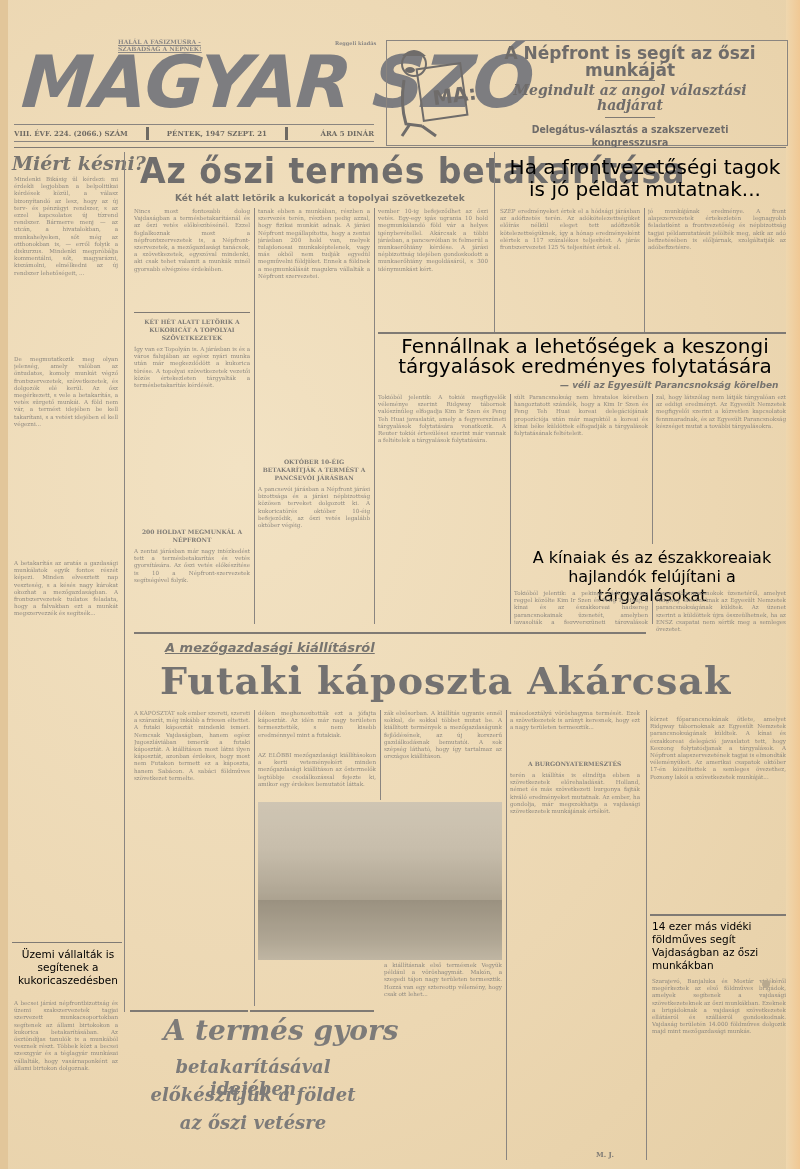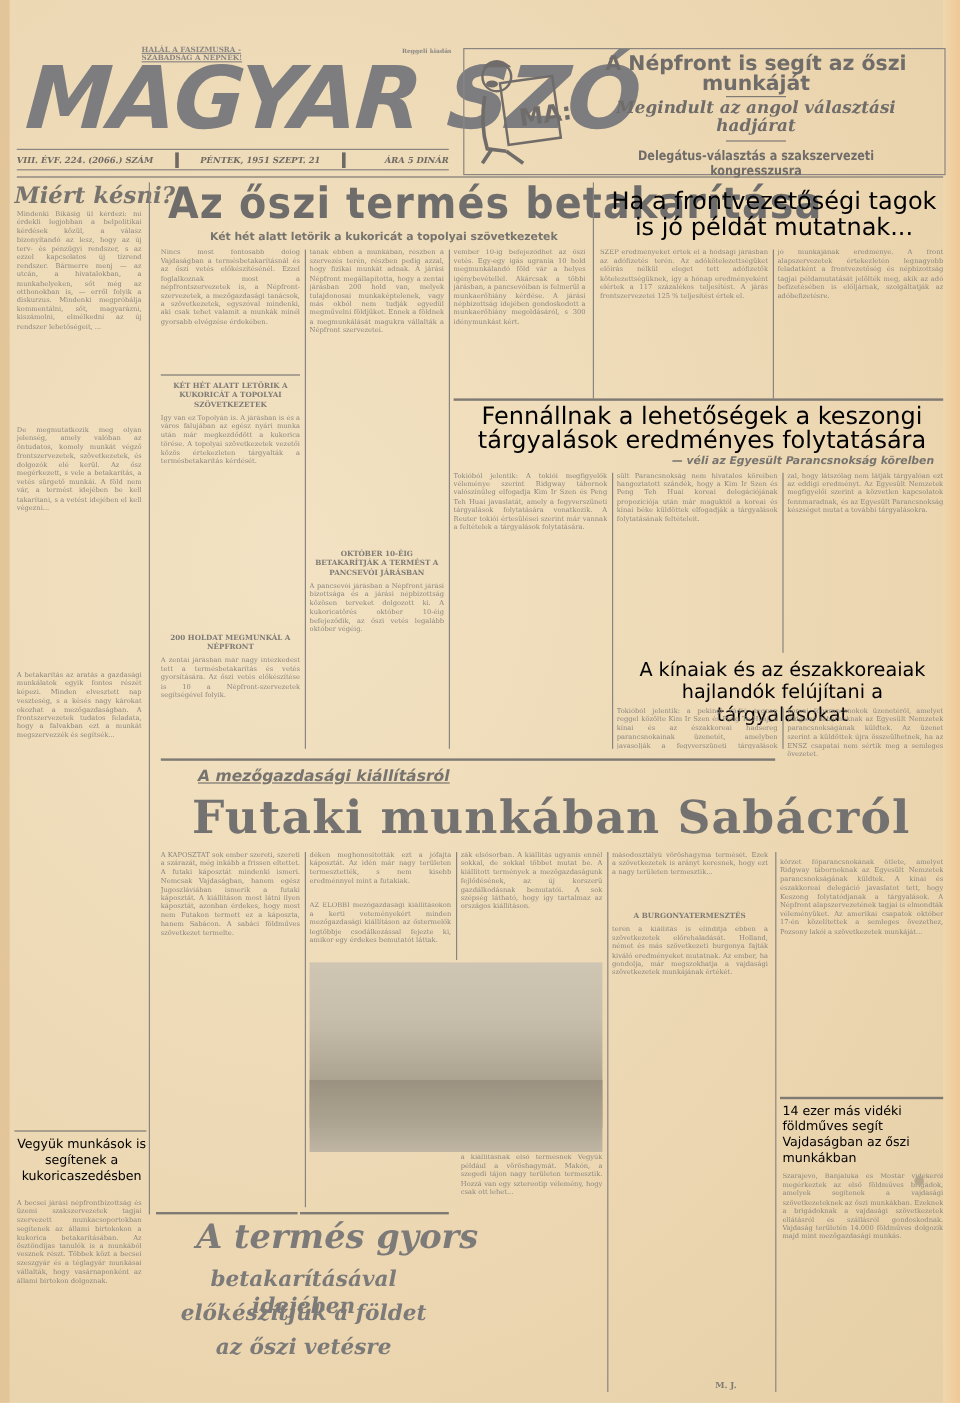--- a/index.html
+++ b/index.html
@@ -8,21 +8,21 @@
   .paper{position:absolute;inset:0;background:
     radial-gradient(ellipse at 30% 40%, #f2e2c3 0%, #ecd7b2 60%, #e6cfa6 100%);}
   .edge-left{position:absolute;left:0;top:0;width:8px;height:1169px;background:#e2c69a;}
   .edge-right{position:absolute;right:0;top:0;width:14px;height:1169px;background:linear-gradient(90deg,#efd7ae,#f0c894);}
   .abs{position:absolute;}
   .masthead-title{left:22px;top:46px;font-family:"DejaVu Sans",sans-serif;font-weight:900;
     font-size:72px;letter-spacing:-2px;color:#7d7d80;font-style:italic;transform:skewX(-4deg);line-height:1;}
   .masthead-tag{left:118px;top:38px;font-size:6px;font-weight:bold;color:#8a8784;line-height:7px;text-decoration:underline;}
   .masthead-ed{left:335px;top:40px;font-size:5px;font-weight:bold;color:#8a8784;}
   .issue-bar{left:14px;top:124px;width:360px;height:16px;border-top:1px solid #8a8580;border-bottom:1px solid #8a8580;
-    font-size:7px;font-weight:bold;color:#6e6a63;display:flex;align-items:center;gap:18px;font-style:italic;}
+    font-size:7px;font-weight:bold;color:#6e6a63;display:flex;align-items:center;gap:18px;}
   .issue-bar .sep{width:3px;height:13px;background:#6e6a63;}
   .ad-box{left:386px;top:40px;width:400px;height:104px;border:1px solid #8a8580;}
   .ad-figure{left:392px;top:44px;width:86px;height:96px;}
   .ad-line1{left:480px;top:45px;width:300px;text-align:center;font-family:"DejaVu Sans",sans-serif;font-weight:900;font-size:17px;color:#6f6c6a;line-height:17px;}
   .ad-line2{left:480px;top:83px;width:300px;text-align:center;font-family:"DejaVu Serif",serif;font-weight:bold;font-style:italic;font-size:14px;color:#6f6c6a;line-height:15px;}
   .ad-line3{left:480px;top:123px;width:300px;text-align:center;font-family:"DejaVu Sans",sans-serif;font-weight:bold;font-size:11px;color:#6f6c6a;transform:scaleX(.85);}
   .rule{background:#7f7a74;}
   .vr{width:1px;background:#8a8580;}
   .h-italic{font-family:"DejaVu Serif",serif;font-style:italic;font-weight:bold;color:#77746f;}
   .h-block{font-family:"DejaVu Sans",sans-serif;font-weight:900;color:#6f6d6c;letter-spacing:0;}
@@ -46,21 +46,21 @@
 
 <div class="abs masthead-tag">
   <div>HALÁL A FASIZMUSRA -</div>
   <div>SZABADSÁG A NÉPNEK!</div>
 </div>
 <div class="abs masthead-ed">Reggeli kiadás</div>
 <div class="abs masthead-title">MAGYAR SZÓ</div>
 <div class="abs issue-bar">
   <span>VIII. ÉVF. 224. (2066.) SZÁM</span>
   <span class="sep"></span>
-  <span>PÉNTEK, 1951 SZEPT. 21</span>
+  <span>PÉNTEK, 1947 SZEPT. 21</span>
   <span class="sep"></span>
   <span style="margin-left:auto">ÁRA 5 DINÁR</span>
 </div>
 
 <div class="abs ad-box"></div>
 <svg class="abs ad-figure" viewBox="0 0 86 96">
   <circle cx="22" cy="20" r="12" fill="none" stroke="#6f6c6a" stroke-width="2"></circle>
   <path d="M10 12 Q22 0 34 12" fill="#6f6c6a"></path>
   <ellipse cx="18" cy="26" rx="5" ry="3" fill="#6f6c6a"></ellipse>
   <rect x="28" y="22" width="44" height="52" fill="none" stroke="#6f6c6a" stroke-width="2" transform="rotate(-8 50 48)"></rect>
@@ -75,21 +75,21 @@
 <div class="abs ad-line3">Delegátus-választás a szakszervezeti kongresszusra</div>
 
 <div class="abs rule" style="left:14px;top:147px;width:772px;height:1px;"></div>
 
 <div class="abs h-italic" style="left:12px;top:152px;font-size:19px;">Miért késni?</div>
 <div class="abs col" style="left:14px;top:176px;width:104px;height:176px;">Mindenki Bikásig ül kérdezi: mi érdekli legjobban a belpolitikai kérdések közül, a válasz bizonyítandó az lesz, hogy az új terv- és pénzügyi rendszer, s az ezzel kapcsolatos új tízrend rendszer. Bármerre menj — az utcán, a hivatalokban, a munkahelyeken, sőt még az otthonokban is, — erről folyik a diskurzus. Mindenki megpróbálja kommentálni, sőt, magyarázni, kiszámolni, elmélkedni az új rendszer lehetőségeit, ...</div>
 <div class="abs col" style="left:14px;top:356px;width:104px;height:200px;">De megmutatkozik meg olyan jelenség, amely valóban az öntudatos, komoly munkát végző frontszervezetek, szövetkezetek, és dolgozók elé kerül. Az ősz megérkezett, s vele a betakarítás, a vetés sürgető munkái. A föld nem vár, a termést idejében be kell takarítani, s a vetést idejében el kell végezni...</div>
 <div class="abs col" style="left:14px;top:560px;width:104px;height:350px;">A betakarítás az aratás a gazdasági munkálatok egyik fontos részét képezi. Minden elvesztett nap veszteség, s a késés nagy károkat okozhat a mezőgazdaságban. A frontszervezetek tudatos feladata, hogy a falvakban ezt a munkát megszervezzék és segítsék...</div>
 <div class="abs vr" style="left:124px;top:152px;height:860px;"></div>
 <div class="abs rule" style="left:12px;top:942px;width:110px;height:1px;"></div>
-<div class="abs h-cond" style="left:14px;top:948px;width:108px;font-size:10.5px;line-height:13px;text-align:center;">Vegyük munkások is segítenek a kukoricaszedésben</div>
+<div class="abs h-cond" style="left:14px;top:948px;width:108px;font-size:10.5px;line-height:13px;text-align:center;">Üzemi vállalták is segítenek a kukoricaszedésben</div>
 <div class="abs col" style="left:14px;top:1000px;width:104px;height:160px;">A becsei járási népfrontbizottság és üzemi szakszervezetek tagjai szervezett munkacsoportokban segítenek az állami birtokokon a kukorica betakarításában. Az ösztöndíjas tanulók is a munkából vesznek részt. Többek közt a becsei szeszgyár és a téglagyár munkásai vállalták, hogy vasárnaponként az állami birtokon dolgoznak.</div>
 
 <div class="abs h-block" style="left:140px;top:150px;font-size:36px;letter-spacing:1px;transform:scaleX(.92);transform-origin:left top;">Az őszi termés betakarítása</div>
 <div class="abs sub" style="left:175px;top:193px;font-size:9px;">Két hét alatt letörik a kukoricát a topolyai szövetkezetek</div>
 <div class="abs col" style="left:134px;top:208px;width:116px;height:80px;">Nincs most fontosabb dolog Vajdaságban a termésbetakarításnál és az őszi vetés előkészítésénél. Ezzel foglalkoznak most a népfrontszervezetek is, a Népfront-szervezetek, a mezőgazdasági tanácsok, a szövetkezetek, egyszóval mindenki, aki csak tehet valamit a munkák minél gyorsabb elvégzése érdekében.</div>
 <div class="abs rule" style="left:134px;top:312px;width:116px;height:1px;"></div>
 <div class="abs subhead" style="left:134px;top:318px;width:116px;">KÉT HÉT ALATT LETÖRIK A KUKORICÁT A TOPOLYAI SZÖVETKEZETEK</div>
 <div class="abs col" style="left:134px;top:346px;width:116px;height:180px;">Így van ez Topolyán is. A járásban is és a város falujában az egész nyári munka után már megkezdődött a kukorica törése. A topolyai szövetkezetek vezetői közös értekezleten tárgyalták a termésbetakarítás kérdését.</div>
 <div class="abs subhead" style="left:134px;top:528px;width:116px;">200 HOLDAT MEGMUNKÁL A NÉPFRONT</div>
 <div class="abs col" style="left:134px;top:548px;width:116px;height:76px;">A zentai járásban már nagy intézkedést tett a termésbetakarítás és vetés gyorsítására. Az őszi vetés előkészítése is 10 a Népfront-szervezetek segítségével folyik.</div>
@@ -116,21 +116,21 @@
 <div class="abs col" style="left:656px;top:394px;width:130px;height:150px;">zal, hogy látszólag nem látják tárgyalóan ezt az eddigi eredményt. Az Egyesült Nemzetek megfigyelői szerint a közvetlen kapcsolatok fennmaradnak, és az Egyesült Parancsnokság készséget mutat a további tárgyalásokra.</div>
 
 <div class="abs h-cond" style="left:512px;top:548px;width:280px;font-size:16px;line-height:19px;text-align:center;">A kínaiak és az északkoreaiak hajlandók felújítani a tárgyalásokat</div>
 <div class="abs col" style="left:514px;top:590px;width:134px;height:34px;">Tokióból jelentik: a pekingi rádió tegnap reggel közölte Kim Ir Szen és Peng Te Huaj, a kínai és az északkoreai hadsereg parancsnokainak üzenetét, amelyben javasolják a fegyverszüneti tárgyalások felújítását Keszongban.</div>
 <div class="abs vr" style="left:652px;top:590px;height:34px;"></div>
 <div class="abs col" style="left:656px;top:590px;width:130px;height:120px;">koreai főparancsnokok üzenetéről, amelyet Ridgway tábornoknak az Egyesült Nemzetek parancsnokságának küldtek. Az üzenet szerint a küldöttek újra összeülhetnek, ha az ENSZ csapatai nem sértik meg a semleges övezetet.</div>
 
 <div class="abs rule" style="left:134px;top:632px;width:512px;height:1.5px;"></div>
 
 <div class="abs h-italic" style="left:165px;top:640px;font-size:13px;font-family:'DejaVu Sans',sans-serif;text-decoration:underline;">A mezőgazdasági kiállításról</div>
-<div class="abs" style="left:160px;top:658px;font-family:'DejaVu Serif',serif;font-weight:bold;font-size:38px;color:#747271;letter-spacing:1px;">Futaki munkában Sabácról</div>
+<div class="abs" style="left:160px;top:658px;font-family:'DejaVu Serif',serif;font-weight:bold;font-size:38px;color:#747271;letter-spacing:1px;">Futaki káposzta Akárcsak</div>
 <div class="abs col" style="left:134px;top:710px;width:116px;height:296px;">A KÁPOSZTÁT sok ember szereti, szereti a szárazát, még inkább a frissen eltettet. A futaki káposztát mindenki ismeri. Nemcsak Vajdaságban, hanem egész Jugoszláviában ismerik a futaki káposztát. A kiállításon most látni ilyen káposztát, azonban érdekes, hogy most nem Futakon termett ez a káposzta, hanem Sabácon. A sabáci földműves szövetkezet termelte.</div>
 <div class="abs vr" style="left:254px;top:710px;height:296px;"></div>
 <div class="abs col" style="left:258px;top:710px;width:118px;height:36px;">déken meghonosították ezt a jófajta káposztát. Az idén már nagy területen termesztették, s nem kisebb eredménnyel mint a futakiak.</div>
 <div class="abs col" style="left:258px;top:752px;width:118px;height:46px;">AZ ELŐBBI mezőgazdasági kiállításokon a kerti veteményekért minden mezőgazdasági kiállításon az őstermelők legtöbbje csodálkozással fejezte ki, amikor egy érdekes bemutatót láttak.</div>
 <div class="abs vr" style="left:380px;top:710px;height:90px;"></div>
 <div class="abs col" style="left:384px;top:710px;width:118px;height:90px;">zák elsősorban. A kiállítás ugyanis ennél sokkal, de sokkal többet mutat be. A kiállított termények a mezőgazdaságunk fejlődésének, az új korszerű gazdálkodásnak bemutatói. A sok szépség látható, hogy így tartalmaz az országos kiállításon.</div>
 <div class="abs photo" style="left:258px;top:802px;width:244px;height:158px;">
   <div class="hill"></div>
 </div>
 <div class="abs col" style="left:384px;top:962px;width:118px;height:200px;">a kiállításnak első termésnek Vegyük például a vöröshagymát. Makón, a szegedi tájon nagy területen termesztik. Hozzá van egy sztereotip vélemény, hogy csak ott lehet...</div>

